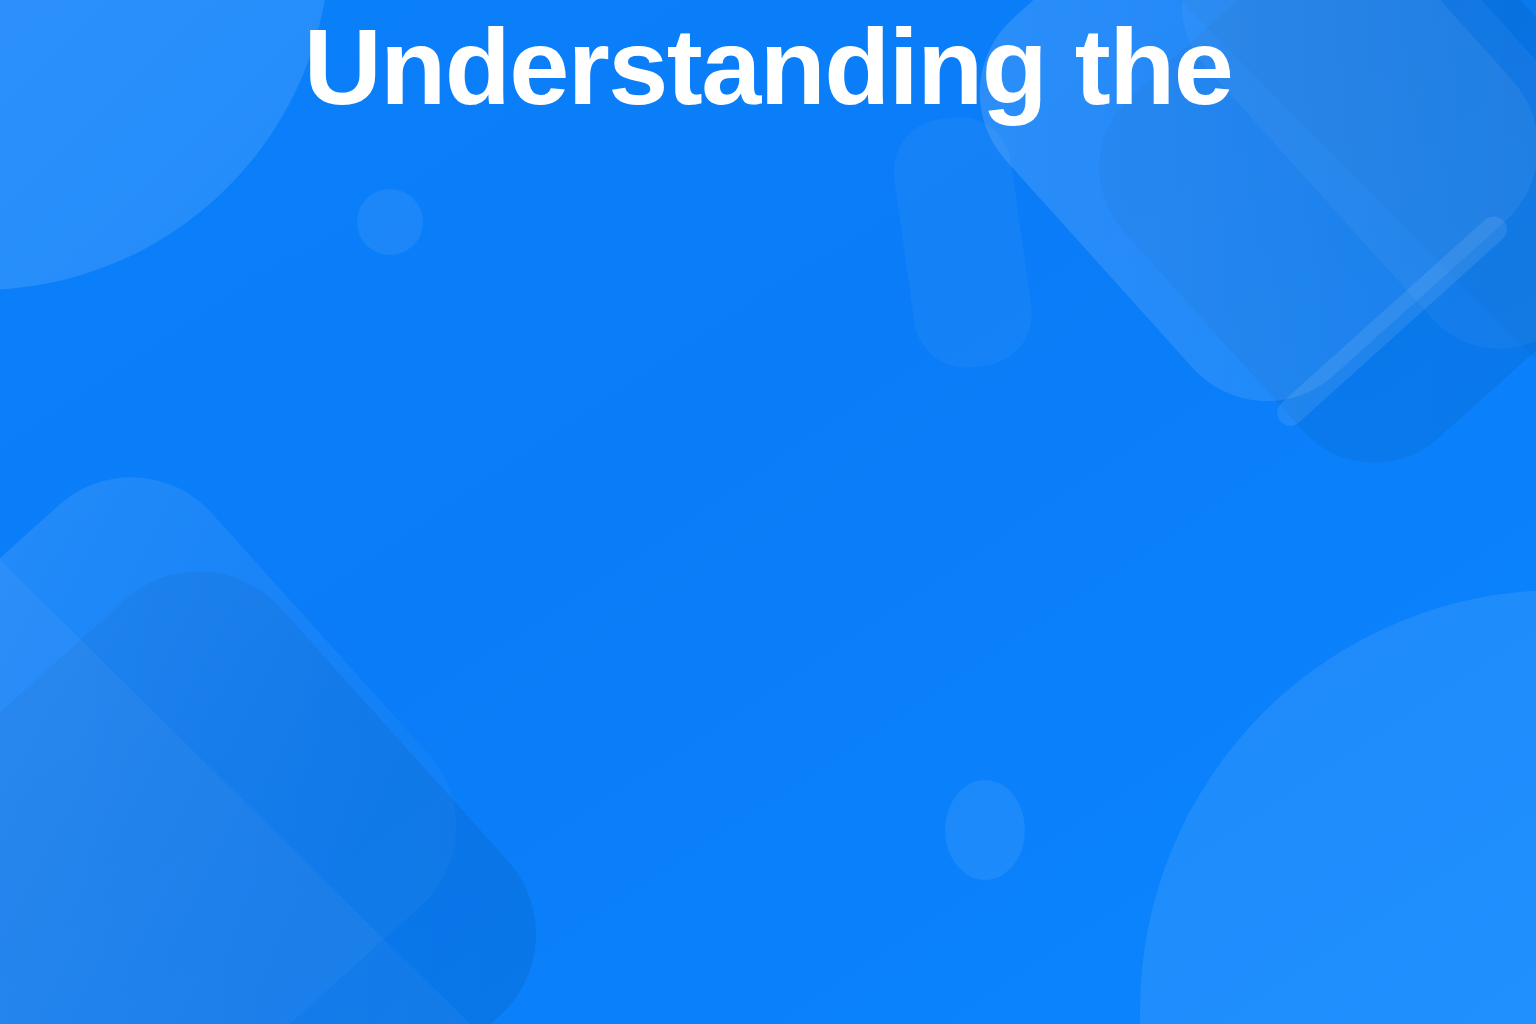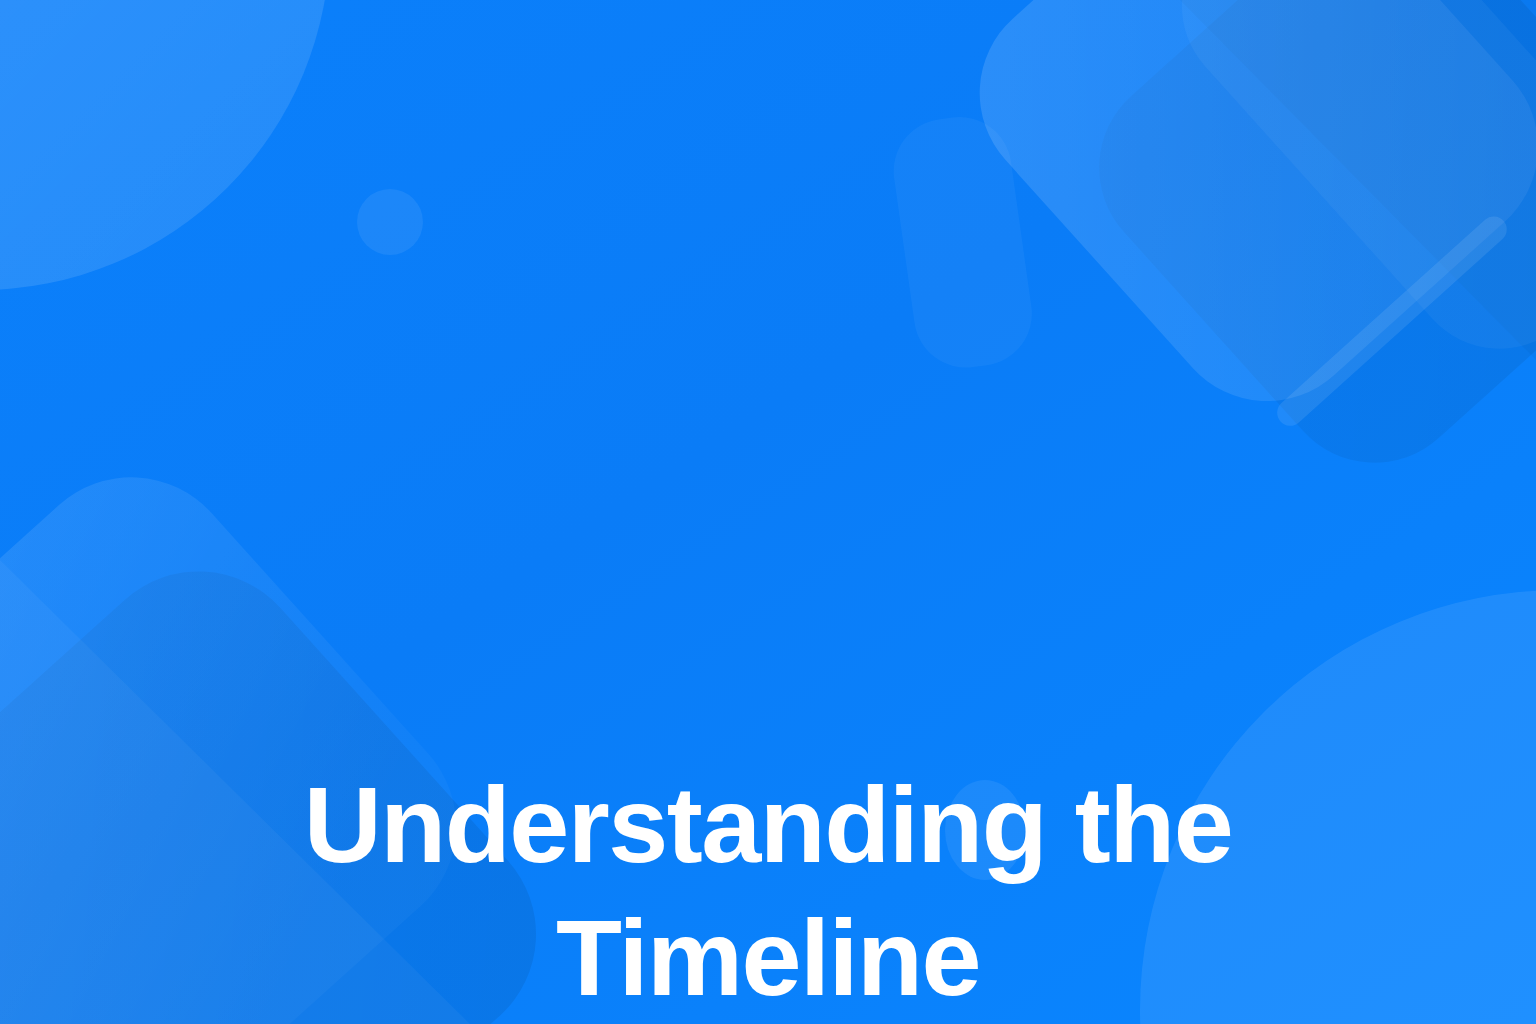--- a/index.html
+++ b/index.html
@@ -29,21 +29,21 @@
   
   #title-block {
     position: absolute;
     left: 0;
     right: 0;
     top: 0;
     height: 100%;
     display: flex;
     flex-direction: column;
     align-items: center;
-    justify-content: flex-end;
+    justify-content: flex-start;
     z-index: 5;
     padding: 0 140px;
     box-sizing: border-box;
   }
 
   #page-title {
     margin: 0;
     color: #ffffff;
     font-size: 108px;
     line-height: 133px;
@@ -127,17 +127,16 @@
     <circle cx="1560" cy="1010" r="420" fill="#ffffff" opacity="0.085"></circle>
 
     <ellipse cx="985" cy="830" rx="40" ry="50" fill="#ffffff" opacity="0.075"></ellipse>
 
     <rect x="0" y="0" width="1536" height="1024" fill="none"></rect>
   </svg>
 
   <div id="title-block">
     <h1 id="page-title">
       <span class="title-line">Understanding the</span>
-      <span class="title-line">Timeline</span>
     </h1>
   </div>
 
 </div>
 
 </body></html>

